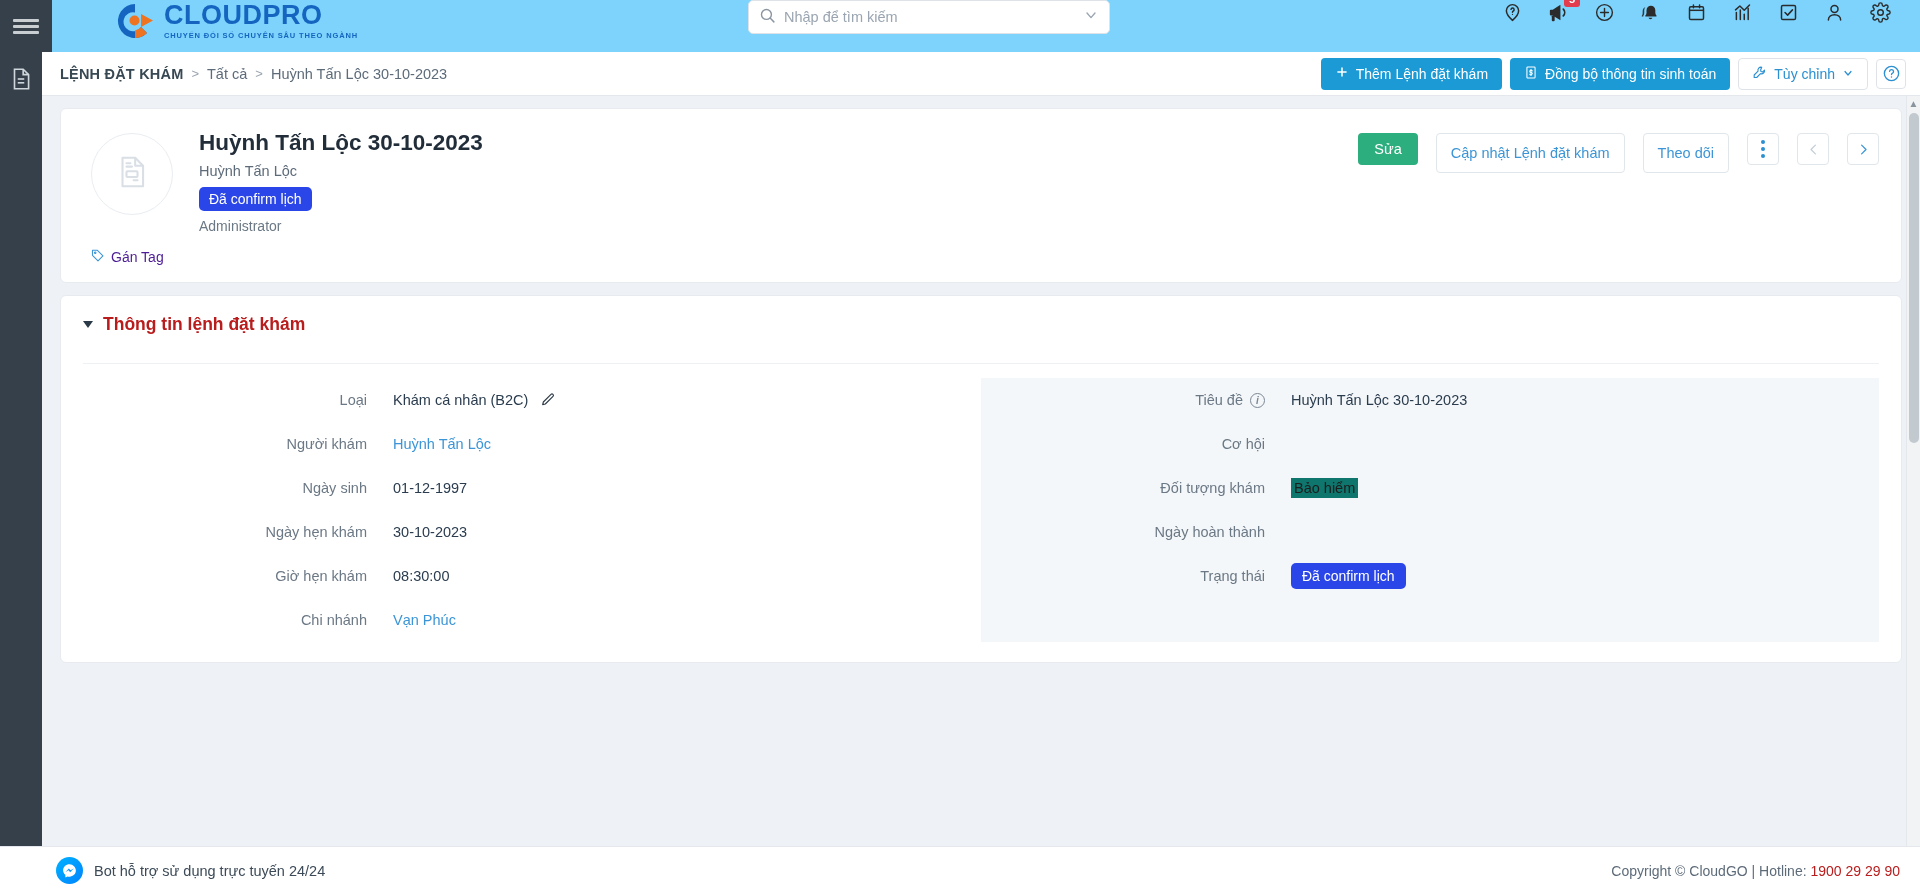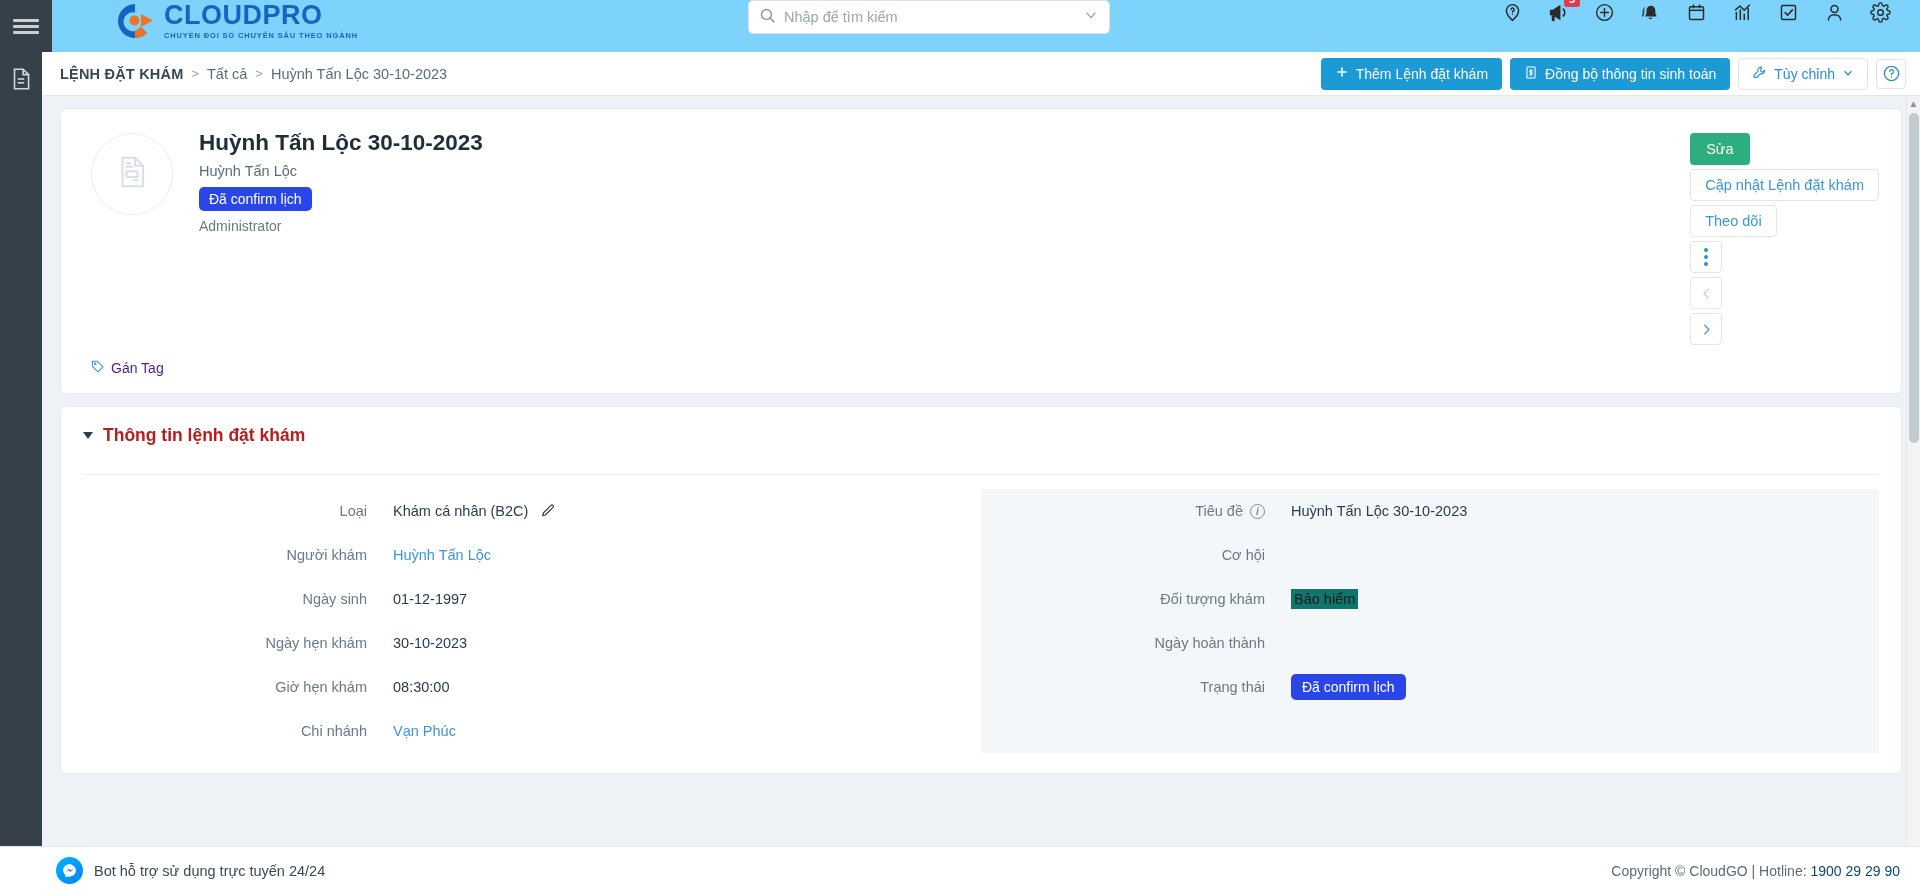--- a/index.html
+++ b/index.html
@@ -54,23 +54,23 @@
   .card { background: #fff; border-radius: 6px; border: 1px solid #e7ebef; }
 
   
   .rec-head { display: flex; align-items: flex-start; padding: 20px 22px 14px 22px; }
   .rec-avatar { width: 82px; height: 82px; border-radius: 50%; border: 1px solid #e9edf1; display: flex; align-items: center; justify-content: center; flex: 0 0 82px; margin-left: 8px; margin-top: 4px; }
   .rec-info { margin-left: 26px; flex: 1 1 auto; min-width: 0; }
   .rec-title { font-size: 22.5px; font-weight: bold; color: #222d3a; line-height: 1.25; }
   .rec-sub { font-size: 14.5px; color: #5d6b79; margin-top: 6px; }
   .pill { display: inline-block; background: #2b46e8; color: #fff; font-size: 14px; border-radius: 5px; padding: 4px 10px; margin-top: 8px; font-weight: 500; }
   .rec-owner { font-size: 14px; color: #6b7885; margin-top: 7px; }
-  .rec-actions { display: flex; align-items: flex-start; gap: 4px; padding-top: 4px; flex-direction: column; }
+  .rec-actions { display: flex; align-items: flex-start; gap: 18px; padding-top: 4px; }
   .btn-green { background: #2dae7e; color: #fff; height: 32px; border-radius: 4px; padding: 0 16px; display: inline-flex; align-items: center; font-size: 14.5px; cursor: pointer; border: none; font-family: inherit; }
-  .btn-out { background: #fff; color: #3b95d6; height: 32px; border-radius: 4px; padding: 0 14px; display: inline-flex; align-items: center; font-size: 14.5px; cursor: pointer; border: 1px solid #e1e6ea; font-family: inherit; white-space: nowrap; }
+  .btn-out { background: #fff; color: #3b95d6; height: 40px; border-radius: 4px; padding: 0 14px; display: inline-flex; align-items: center; font-size: 14.5px; cursor: pointer; border: 1px solid #e1e6ea; font-family: inherit; white-space: nowrap; }
   .btn-sq { width: 32px; height: 32px; border-radius: 4px; border: 1px solid #e1e6ea; background: #fff; display: flex; align-items: center; justify-content: center; cursor: pointer; color: #3b95d6; }
   .btn-sq.dim { color: #c3cdd6; }
   .dotcol { display: flex; flex-direction: column; gap: 2.5px; align-items: center; }
   .dotcol i { width: 4.5px; height: 4.5px; border-radius: 50%; background: #2b8fd0; display: block; }
   .tag-row { padding: 0 22px 16px 30px; }
   .tag-link { font-size: 14px; color: #4c1d95; display: inline-flex; align-items: center; gap: 6px; cursor: pointer; }
 
   
   .tabs { display: flex; align-items: center; border-top: 1px solid #edf0f3; padding: 0 22px; gap: 0; }
   .tab { padding: 16px 18px 14px 18px; font-size: 15.5px; color: #2c3a47; cursor: pointer; border-bottom: 3px solid transparent; white-space: nowrap; }
@@ -96,21 +96,21 @@
   
   .vscroll { position: absolute; right: 0; top: 0; width: 14px; height: 100%; background: #f1f3f5; border-left: 1px solid #e4e8ec; display: flex; flex-direction: column; align-items: center; }
   .vscroll .arrow { color: #8a949e; font-size: 10px; margin-top: 2px; }
   .vscroll .thumb { width: 10px; background: #c2c9cf; border-radius: 5px; margin-top: 4px; height: 330px; }
 
   
   .footer { height: 48px; background: #fff; border-top: 1px solid #e4e8ec; display: flex; align-items: center; padding: 0 20px 0 14px; flex: 0 0 48px; }
   .foot-left { display: flex; align-items: center; gap: 11px; font-size: 14.5px; color: #3c4a57; }
   .msgr { width: 27px; height: 27px; border-radius: 50%; background: linear-gradient(135deg,#00b2ff,#0084ff); display: flex; align-items: center; justify-content: center; }
   .foot-right { margin-left: auto; font-size: 14px; color: #5d6b79; }
-  .foot-right a { color: #0c4a6e; text-decoration: none; }
+  .foot-right a { color: #b91c1c; text-decoration: none; }
   .footer-railpad { width: 42px; flex: 0 0 42px; }
 </style>
 </head>
 <body>
 
 <div class="topbar">
   <div class="burger-cell">
     <div>
       <span class="bar"></span>
         <span class="bar"></span>

